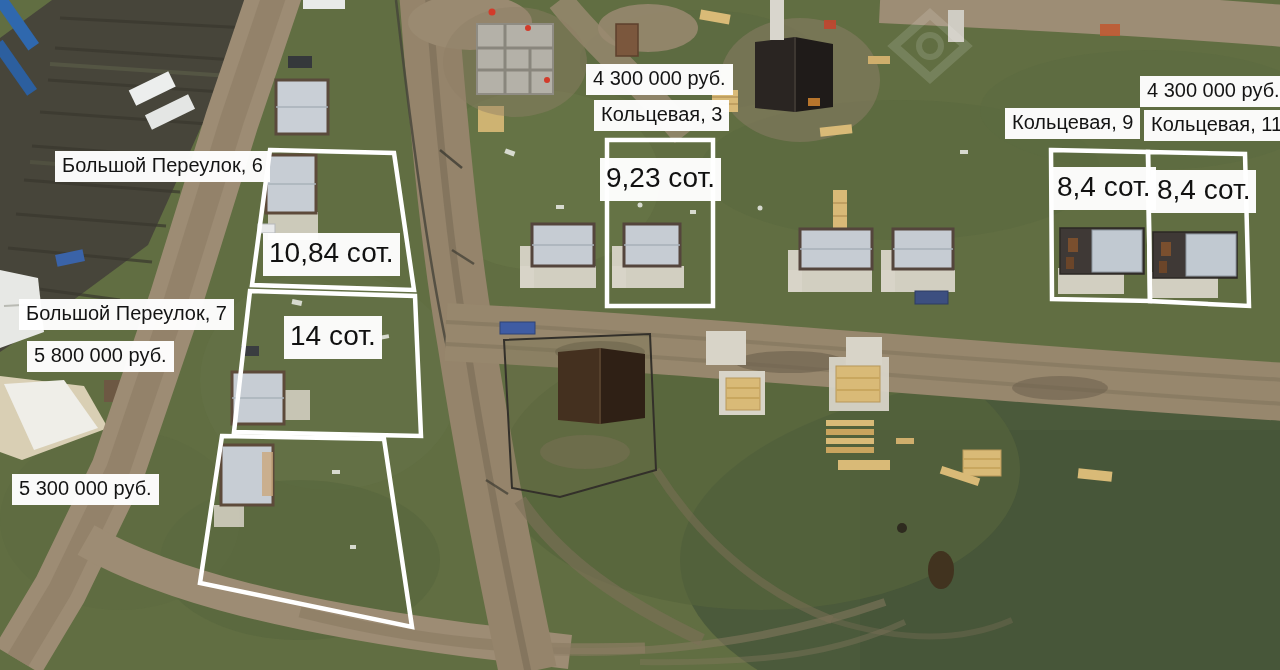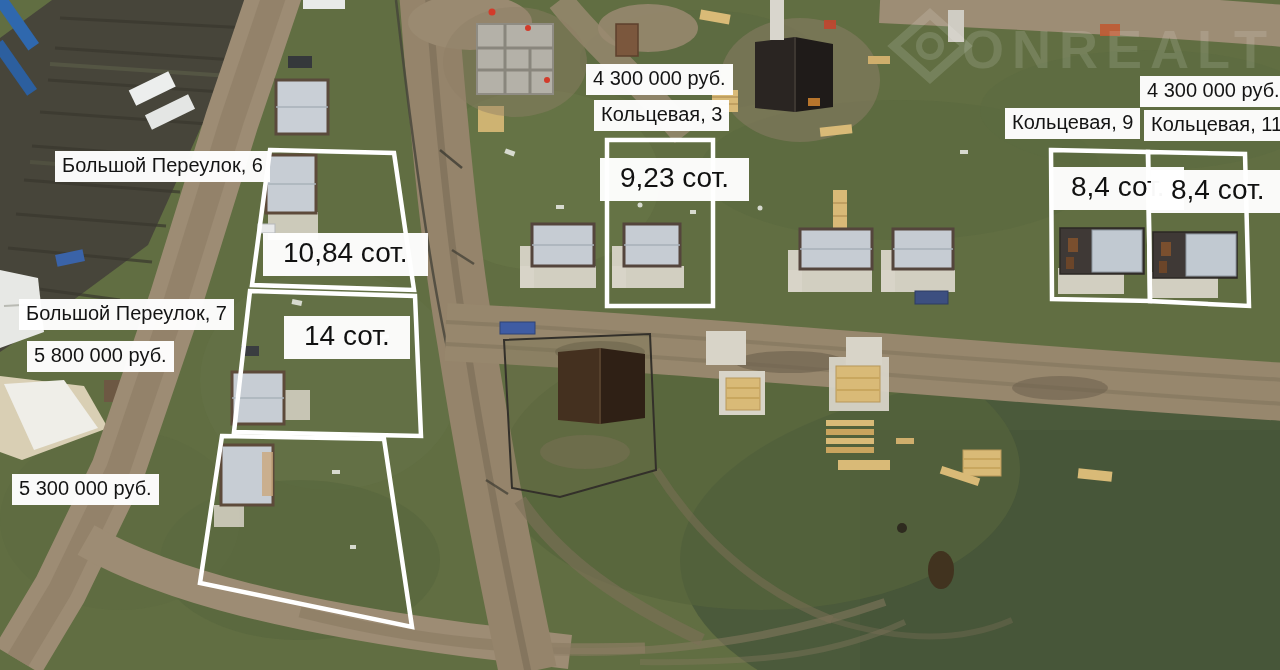--- a/index.html
+++ b/index.html
@@ -7,21 +7,21 @@
     position:relative;width:1280px;height:670px;overflow:hidden;
     font-family:"Liberation Sans", sans-serif;
   }
   .stage svg{position:absolute;left:0;top:0;}
   .tag{
     position:absolute;background:rgba(255,255,255,0.97);color:#141414;
     font-size:20px;line-height:1.25;padding:2px 7px 4px;white-space:nowrap;
   }
   .area{
     position:absolute;background:rgba(255,255,255,0.97);color:#111;
-    font-size:28px;line-height:1.2;padding:3px 20px 6px;white-space:nowrap;
+    font-size:28px;line-height:1.2;padding:3px 6px 6px;white-space:nowrap;
   }
   .wm{
     position:absolute;left:962px;top:18px;color:rgba(255,255,255,0.13);
     font-size:54px;font-weight:bold;letter-spacing:8px;white-space:nowrap;
   }
 </style>
 </head>
 <body>
 
 <div class="stage">
@@ -292,21 +292,20 @@
       <polygon points="1051,150 1148,152 1150,301 1052,299"></polygon>
       <polygon points="1148,152 1245,154 1249,306 1150,301"></polygon>
     </g>
 
     <g opacity="0.13">
       <path d="M930,14 L966,46 930,78 894,46 Z" fill="none" stroke="#ffffff" stroke-width="9"></path>
       <circle cx="930" cy="46" r="11" fill="none" stroke="#ffffff" stroke-width="6"></circle>
     </g>
   </svg>
 
-  <div class="wm">ONREALT</div>
 
   <div class="tag" style="left:55px;top:151px">Большой Переулок, 6</div>
   <div class="area" style="left:263px;top:233px">10,84 сот.</div>
 
   <div class="tag" style="left:19px;top:299px">Большой Переулок, 7</div>
   <div class="tag" style="left:27px;top:341px">5 800 000 руб.</div>
   <div class="area" style="left:284px;top:316px">14 сот.</div>
 
   <div class="tag" style="left:12px;top:474px">5 300 000 руб.</div>
 

